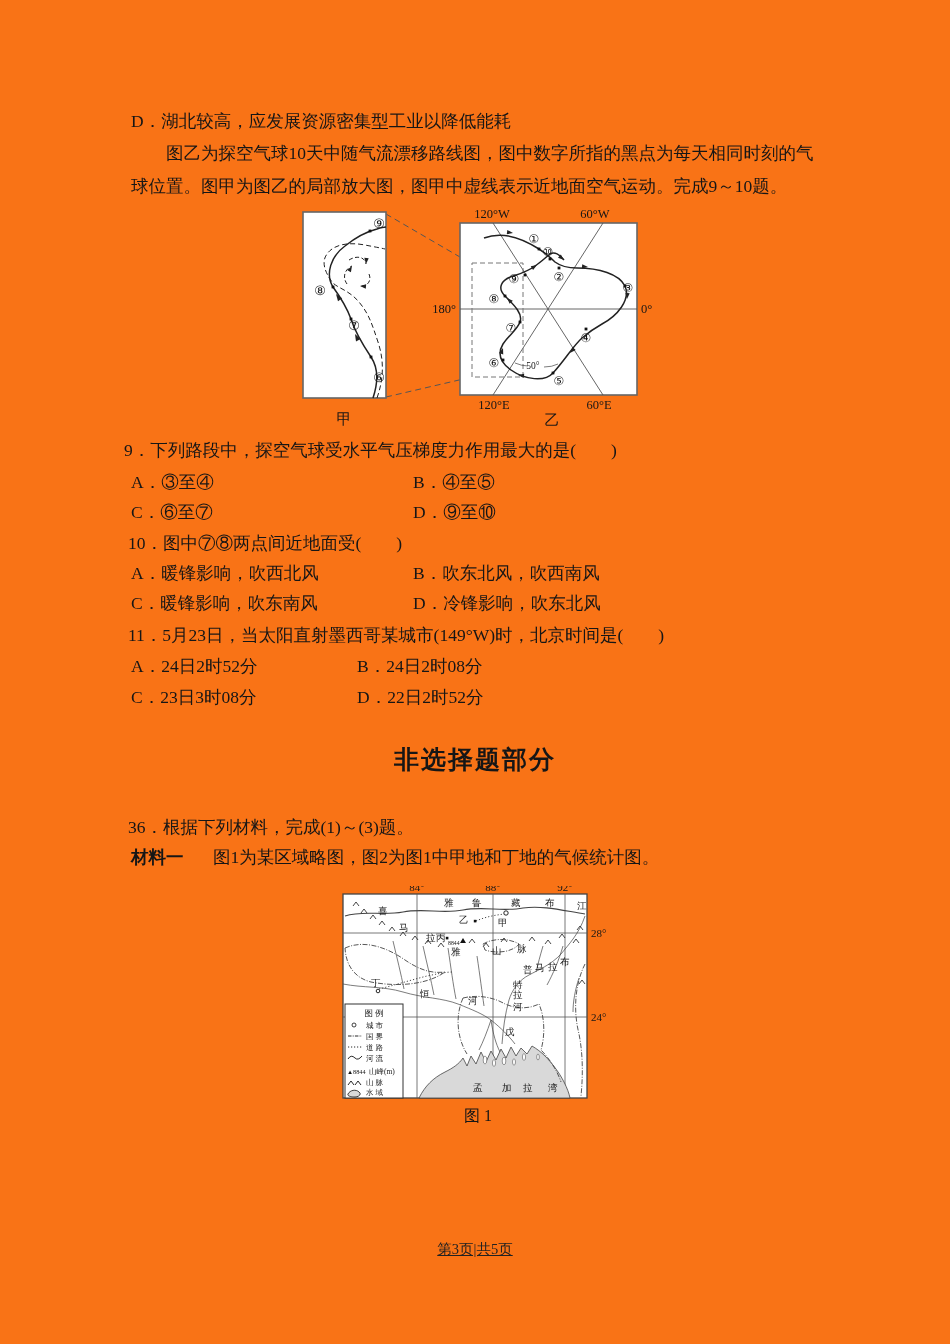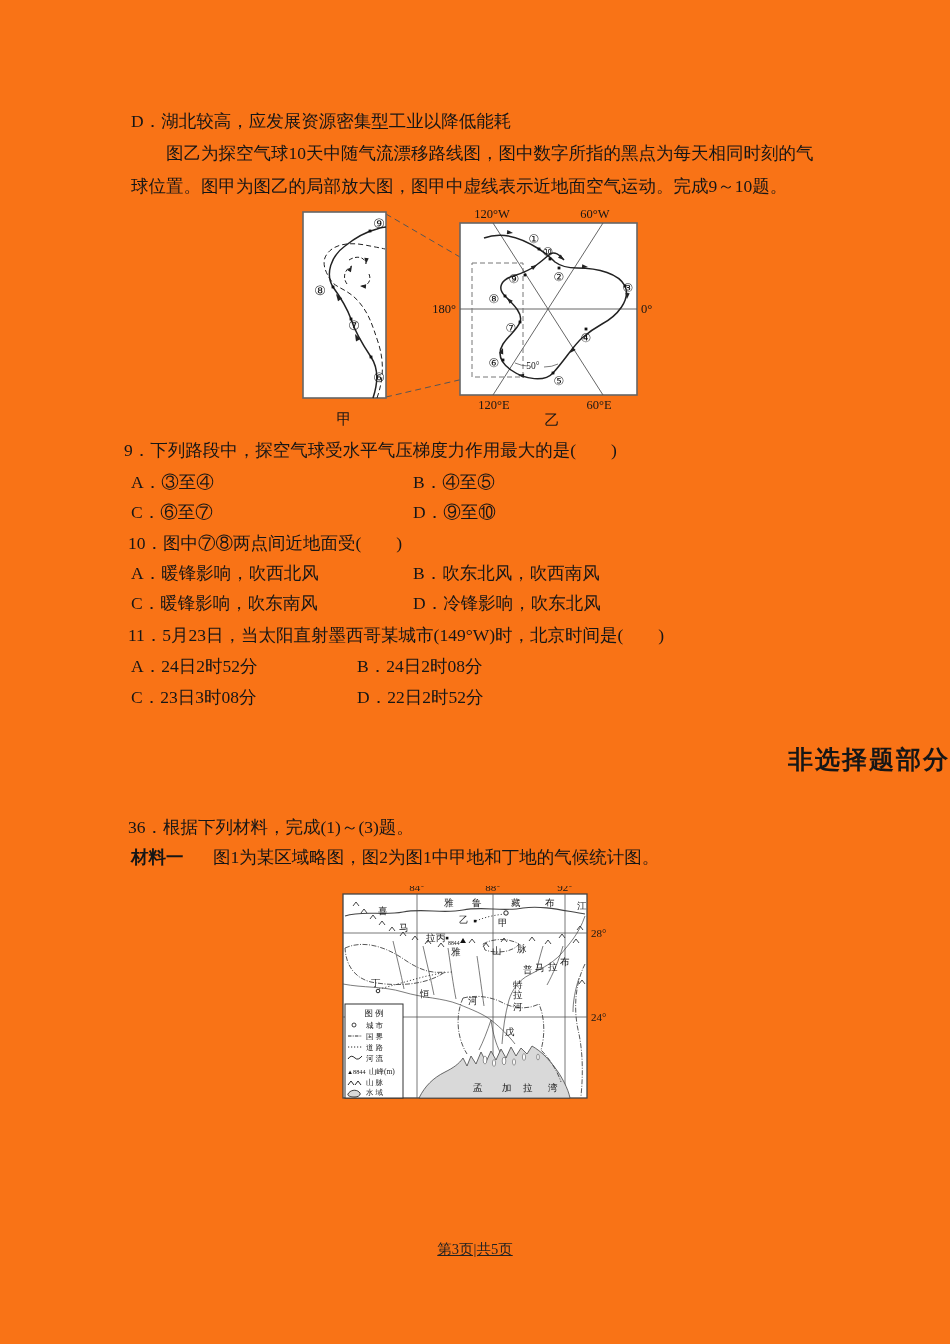--- a/index.html
+++ b/index.html
@@ -1,20 +1,20 @@
 <!DOCTYPE html>
 <html><head>
 <meta charset="utf-8">
 <style>
   html,body{margin:0;padding:0;background:#ffffff;}
   #page{position:relative;width:950px;height:1344px;background:#f97316;overflow:hidden;
         font-family:"Liberation Serif","DejaVu Serif",serif;color:#161616;}
   .line{position:absolute;font-size:17.5px;line-height:21px;white-space:pre;}
   .para{position:absolute;font-size:17.5px;line-height:33px;text-indent:2em;white-space:normal;}
-  .sec-header{position:absolute;width:100%;text-align:right;font-family:Liberation Serif, serif;
+  .sec-header{position:absolute;width:100%;text-align:center;font-family:Liberation Serif, serif;
         font-weight:bold;font-size:25px;letter-spacing:2px;}
   .bold{font-weight:bold;}
   .caption{position:absolute;font-size:16px;text-align:center;}
   .footer{position:absolute;width:100%;text-align:center;font-size:14.5px;color:#222;text-decoration:underline;}
   svg{position:absolute;}
   svg text{font-family:"Liberation Serif","DejaVu Serif",serif;fill:#161616;}
   .stroke{stroke:#222;fill:none;}
   .thin{stroke:#444;stroke-width:0.7;fill:none;}
 </style>
 </head>
@@ -279,16 +279,17 @@
       <text x="33" y="175" font-size="7.5">河 流</text>
       <text x="14" y="188" font-size="6.2">▲8844</text>
       <text x="36" y="188" font-size="7.5">山峰(m)</text>
       <path d="M15,199 l3,-4 l3,4 M22,199 l3,-4 l3,4" stroke="#111" stroke-width="0.9" fill="none"></path>
       <text x="33" y="199" font-size="7.5">山 脉</text>
       <path d="M15,208 c2,-4 8,-5 11,-2 c3,2 0,5 -4,5 c-4,0 -8,-1 -7,-3 z" fill="#d9d9d9" stroke="#111" stroke-width="0.8"></path>
       <text x="33" y="209" font-size="7.5">水 域</text>
     </g>
   </svg>
 
+  <div class="caption" style="left:333px;top:1106px;width:290px">图 1</div>
 
   <div class="footer" style="top:1240px">第3页|共5页</div>
 
 </div>
 
 </body></html>

